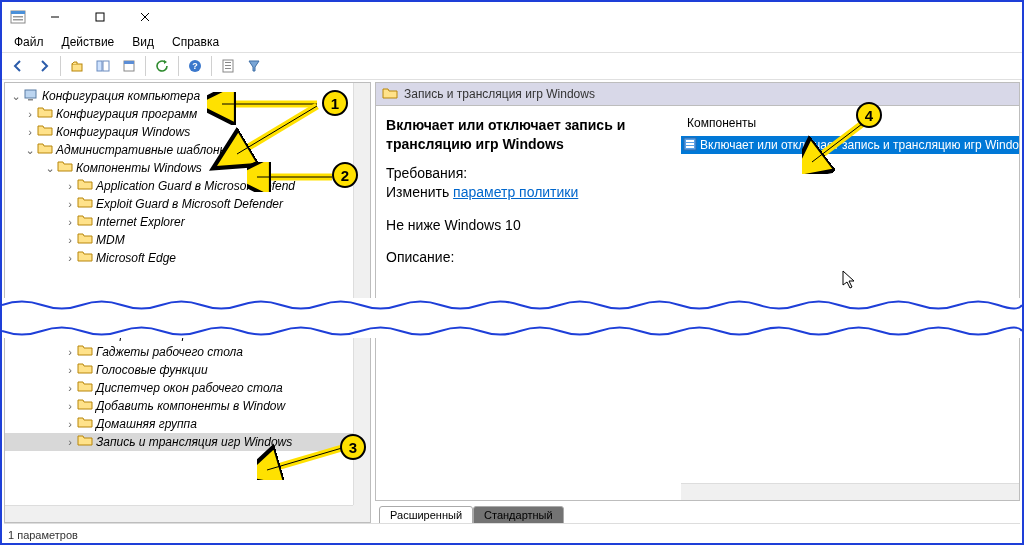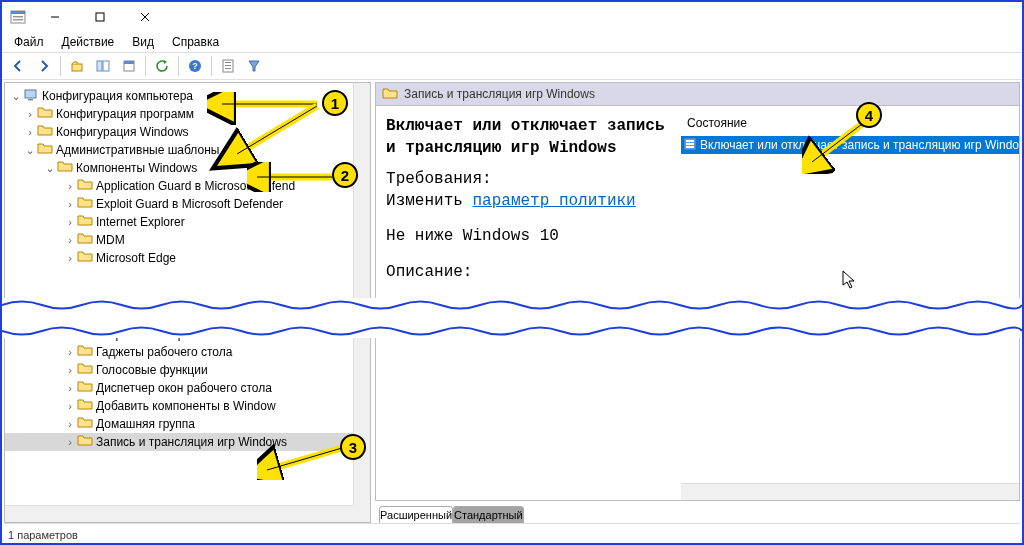--- a/index.html
+++ b/index.html
@@ -17,37 +17,37 @@
   
   .toolbar { height: 28px; border-top: 1px solid #e0e0e0; border-bottom: 1px solid #e0e0e0; display: flex; align-items: center; padding: 0 4px; gap: 2px; }
   .tb-btn { width: 24px; height: 24px; display: flex; align-items: center; justify-content: center; border: 1px solid transparent; }
   .tb-sep { width: 1px; height: 20px; background: #d0d0d0; margin: 0 2px; }
   
   .main { position: absolute; top: 80px; left: 2px; right: 2px; bottom: 20px; display: flex; }
   .left-pane { width: 380px; border: 1px solid #bdbdbd; position: relative; overflow: hidden; background: #fff; }
   .right-pane { flex: 1; margin-left: 4px; display: flex; flex-direction: column; }
   .right-header { height: 24px; background: #d8d8e8; border: 1px solid #bdbdbd; display: flex; align-items: center; padding-left: 6px; gap: 6px; font-size: 12px; color: #333; }
   .right-body { flex: 1; border: 1px solid #bdbdbd; border-top: none; display: flex; position: relative; overflow: hidden; background: #fff; }
-  .desc-col { width: 305px; padding: 10px 8px 8px 10px; font-size: 16px; line-height: 1.35; font-family: Liberation Mono, monospace; }
+  .desc-col { width: 305px; padding: 10px 8px 8px 10px; font-size: 14px; line-height: 1.35; }
   .desc-col .setting-name { font-weight: 600; margin-bottom: 10px; }
   .desc-col .link { color: #0066cc; text-decoration: underline; cursor: pointer; }
   .list-col { flex: 1; padding-top: 10px; position: relative; }
   .list-col-header { font-size: 12px; padding: 0 6px 6px 6px; }
   .list-row { height: 18px; display: flex; align-items: center; background: #0078d7; color: #fff; padding-left: 2px; font-size: 12px; white-space: nowrap; overflow: hidden; }
   .tabs { height: 22px; display: flex; align-items: flex-end; padding-left: 4px; gap: 0; }
-  .tab { border: 1px solid #aaa; border-top-left-radius: 3px; border-top-right-radius: 3px; padding: 2px 0; font-size: 11px; background: #fff; position: relative; top: 1px; }
-  .tab.inactive { background: #a3a3a3; }
+  .tab { border: 1px solid #aaa; border-top-left-radius: 3px; border-top-right-radius: 3px; padding: 2px 10px; font-size: 11px; background: #fff; position: relative; top: 1px; }
+  .tab.inactive { background: #737373; }
   
   .tree { padding: 4px 0 4px 0; font-size: 12px; line-height: 18px; white-space: nowrap; overflow: hidden; }
   .tree .row { display: flex; align-items: center; height: 18px; }
   .tree .row.sel { background: #d8d8d8; }
   .ind { display: inline-block; }
   .tw { width: 14px; text-align: center; color: #666; font-size: 11px; }
   .folder { width: 16px; height: 14px; margin-right: 3px; }
-  .node-label { padding-right: 6px; }
+  .node-label { padding-right: 6px; font-style: italic; }
   
   .vscroll { position: absolute; right: 0; top: 0; bottom: 17px; width: 17px; background: #f0f0f0; border-left: 1px solid #ddd; }
   .hscroll { position: absolute; left: 0; right: 17px; bottom: 0; height: 17px; background: #f0f0f0; border-top: 1px solid #ddd; }
   .hscroll-r { position: absolute; left: 0; right: 0; bottom: 0; height: 17px; background: #f0f0f0; border-top: 1px solid #ddd; }
   .corner { position: absolute; right: 0; bottom: 0; width: 17px; height: 17px; background: #f0f0f0; }
   
   .statusbar { position: absolute; left: 2px; right: 2px; bottom: 2px; height: 18px; border-top: 1px solid #ddd; font-size: 11px; padding-left: 4px; display: flex; align-items: flex-end; color: #333; }
   
   .callout { position: absolute; z-index: 50; }
   .num-badge { width: 26px; height: 26px; border-radius: 50%; background: #ffe100; border: 2px solid #000; display: flex; align-items: center; justify-content: center; font-weight: 900; font-size: 15px; font-family: Arial; }
@@ -334,21 +334,21 @@
         <div class="desc-col">
           <div class="setting-name">Включает или отключает запись и трансляцию игр Windows</div>
           <div>Требования:</div>
           <div style="margin-bottom:14px;">
             <span>Изменить </span><span class="link">параметр политики</span>
           </div>
           <div style="margin-bottom:14px;">Не ниже Windows 10</div>
           <div>Описание:</div>
         </div>
         <div class="list-col">
-          <div class="list-col-header">Состояние</div>
+          <div class="list-col-header">Компоненты</div>
           <div class="list-row">
             <span style="margin-right:3px;"><svg width="14" height="14" viewBox="0 0 14 14">
                   <rect x="1" y="1" width="12" height="12" fill="#5aa0e6" stroke="#2c6bb0"></rect>
                   <rect x="3" y="3" width="8" height="2" fill="#fff"></rect>
                   <rect x="3" y="6" width="8" height="2" fill="#fff"></rect>
                   <rect x="3" y="9" width="8" height="2" fill="#fff"></rect>
                 </svg></span>
             <span>Включает или отключает запись и трансляцию игр Windo</span>
           </div>
           <div class="hscroll-r" style="left:0;"></div>

